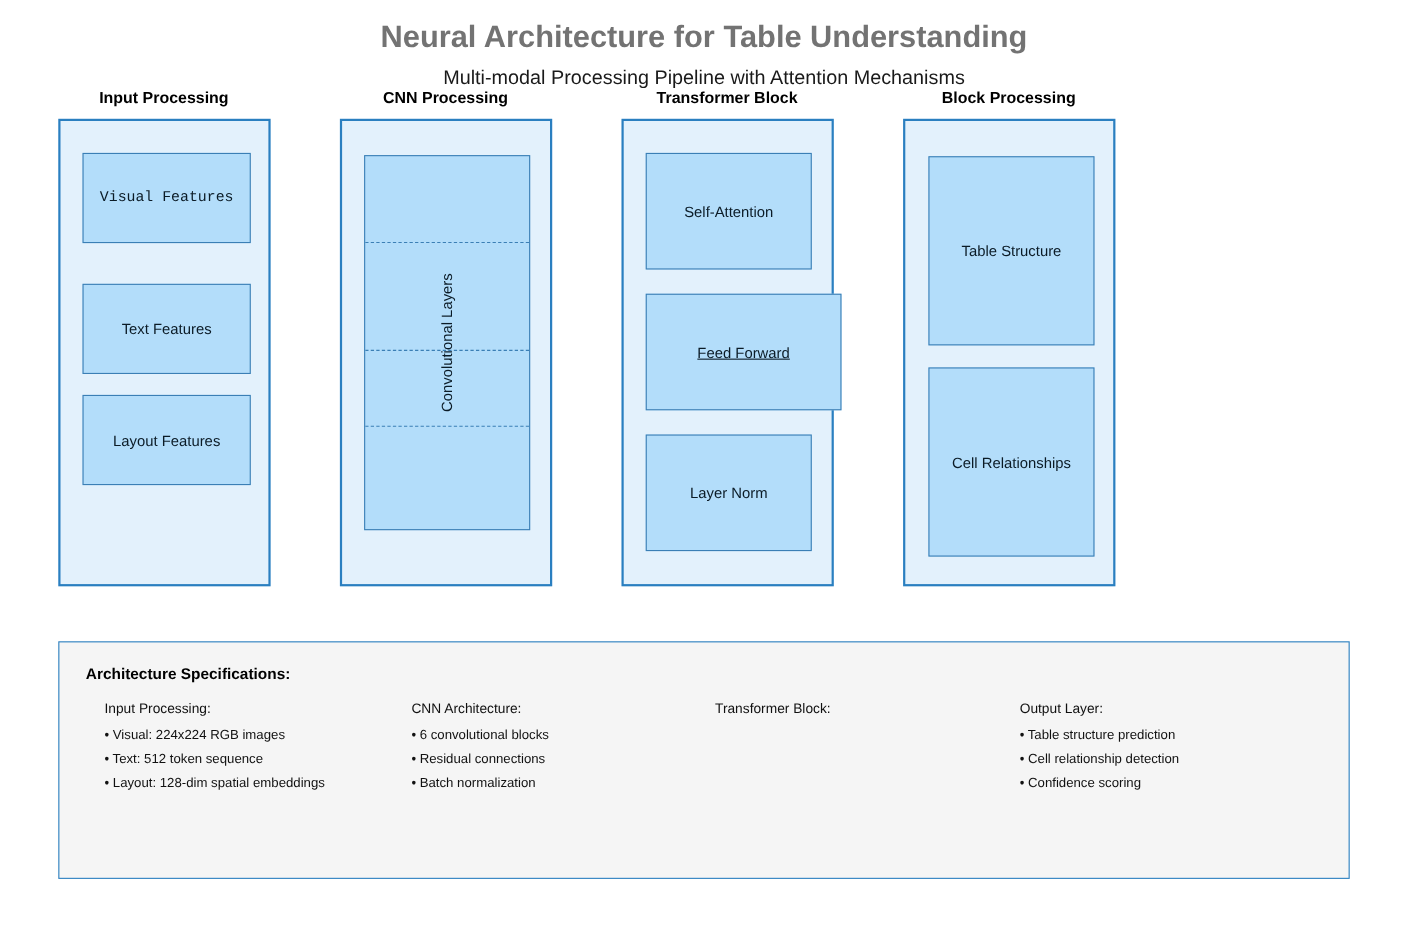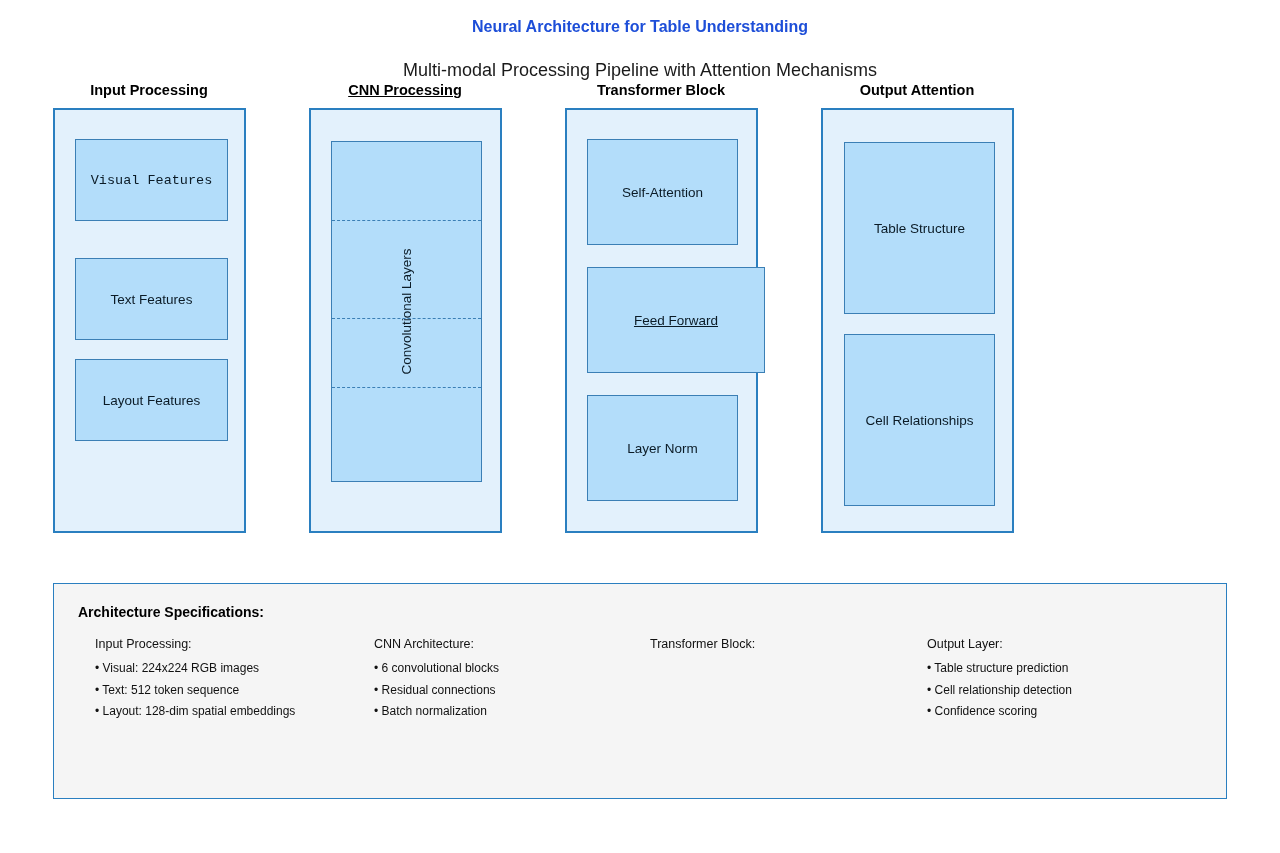--- a/index.html
+++ b/index.html
@@ -14,23 +14,23 @@
     color: #111111;
     position: relative;
     overflow: hidden;
   }
   .title {
     position: absolute;
     top: 18px;
     left: 0;
     width: 1280px;
     text-align: center;
-    font-size: 16px;
+    font-size: 28px;
     font-weight: bold;
-    color: #1d4ed8;
+    color: #737373;
   }
   .subtitle {
     position: absolute;
     top: 60px;
     left: 0;
     width: 1280px;
     text-align: center;
     font-size: 18px;
     color: #1a1a1a;
   }
@@ -140,23 +140,23 @@
     margin-left: -13px;
   }
 </style>
 </head>
 <body>
 
 <div class="title">Neural Architecture for Table Understanding</div>
 <div class="subtitle">Multi-modal Processing Pipeline with Attention Mechanisms</div>
 
 <div class="col-title" style="left:19px;">Input Processing</div>
-<div class="col-title" style="left:275px;text-decoration:underline;">CNN Processing</div>
+<div class="col-title" style="left:275px;">CNN Processing</div>
 <div class="col-title" style="left:531px;">Transformer Block</div>
-<div class="col-title" style="left:787px;">Output Attention</div>
+<div class="col-title" style="left:787px;">Block Processing</div>
 
 <div class="stage" style="left:53px; width:193px; height:425px;">
   <div class="node" style="left:20px; top:29px; width:153px; height:82px;font-family:Liberation Mono, monospace;">Visual Features</div>
   <div class="node" style="left:20px; top:148px; width:153px; height:82px;">Text Features</div>
   <div class="node" style="left:20px; top:249px; width:153px; height:82px;">Layout Features</div>
 </div>
 
 <div class="stage" style="left:309px; width:193px; height:425px;">
   <div class="conv-box" style="left:20px; top:31px; width:151px; height:341px;">
     <div class="dash" style="top:78px;"></div>

